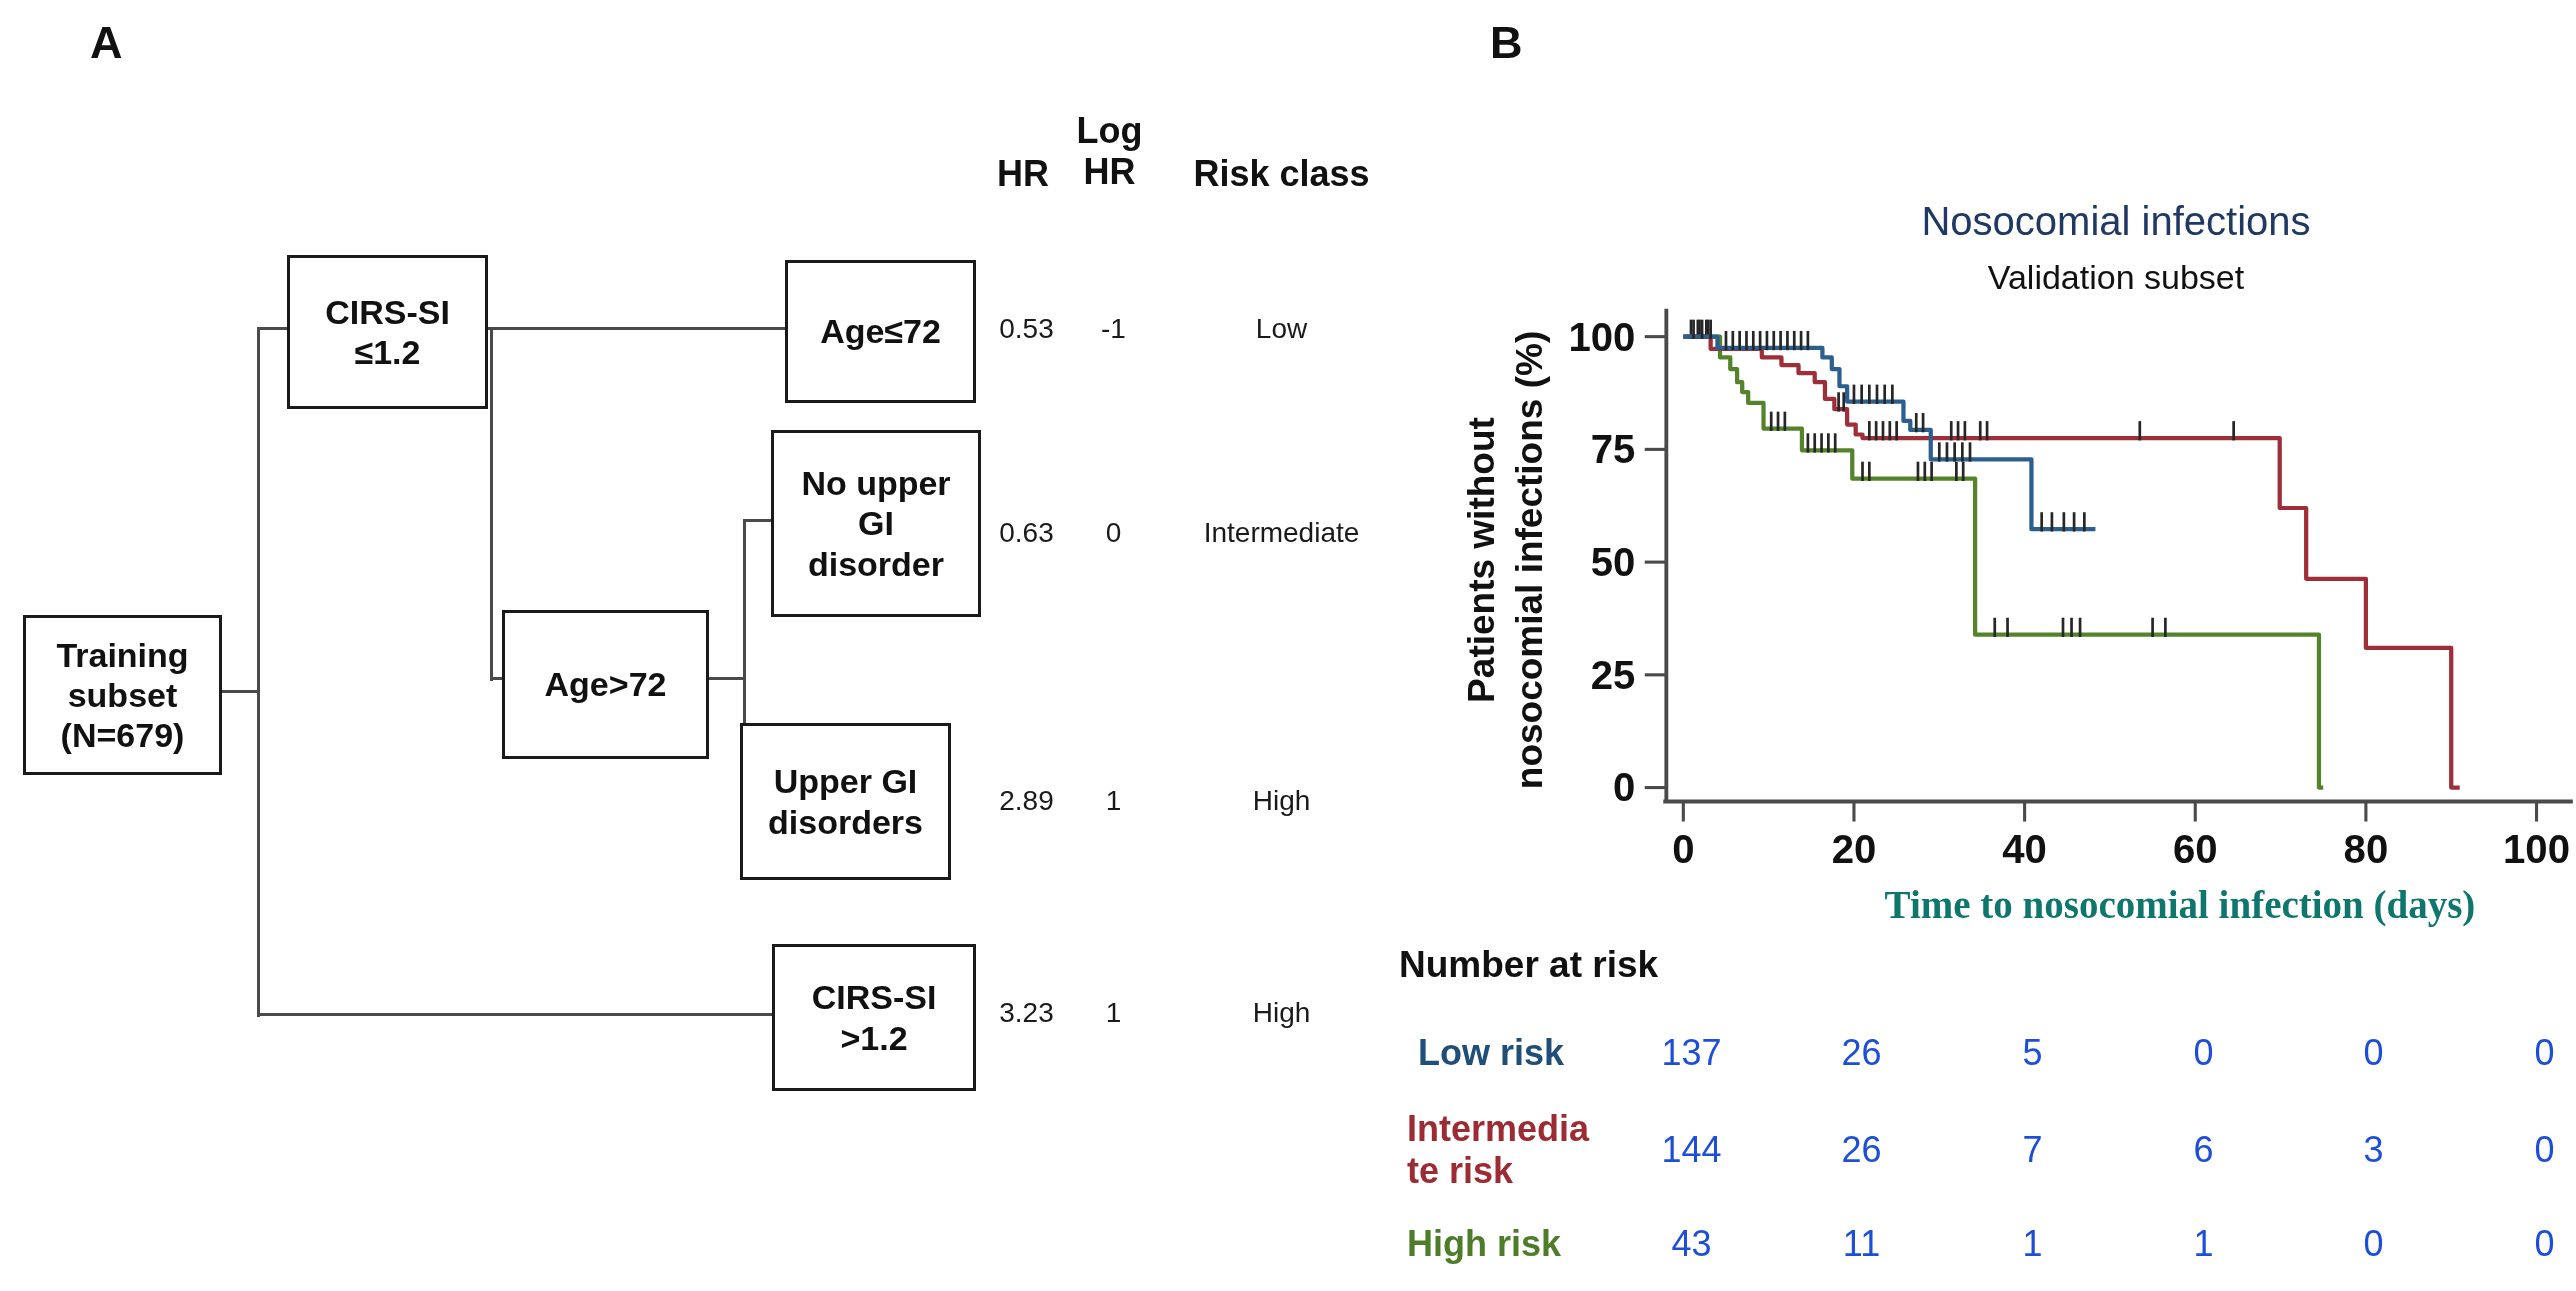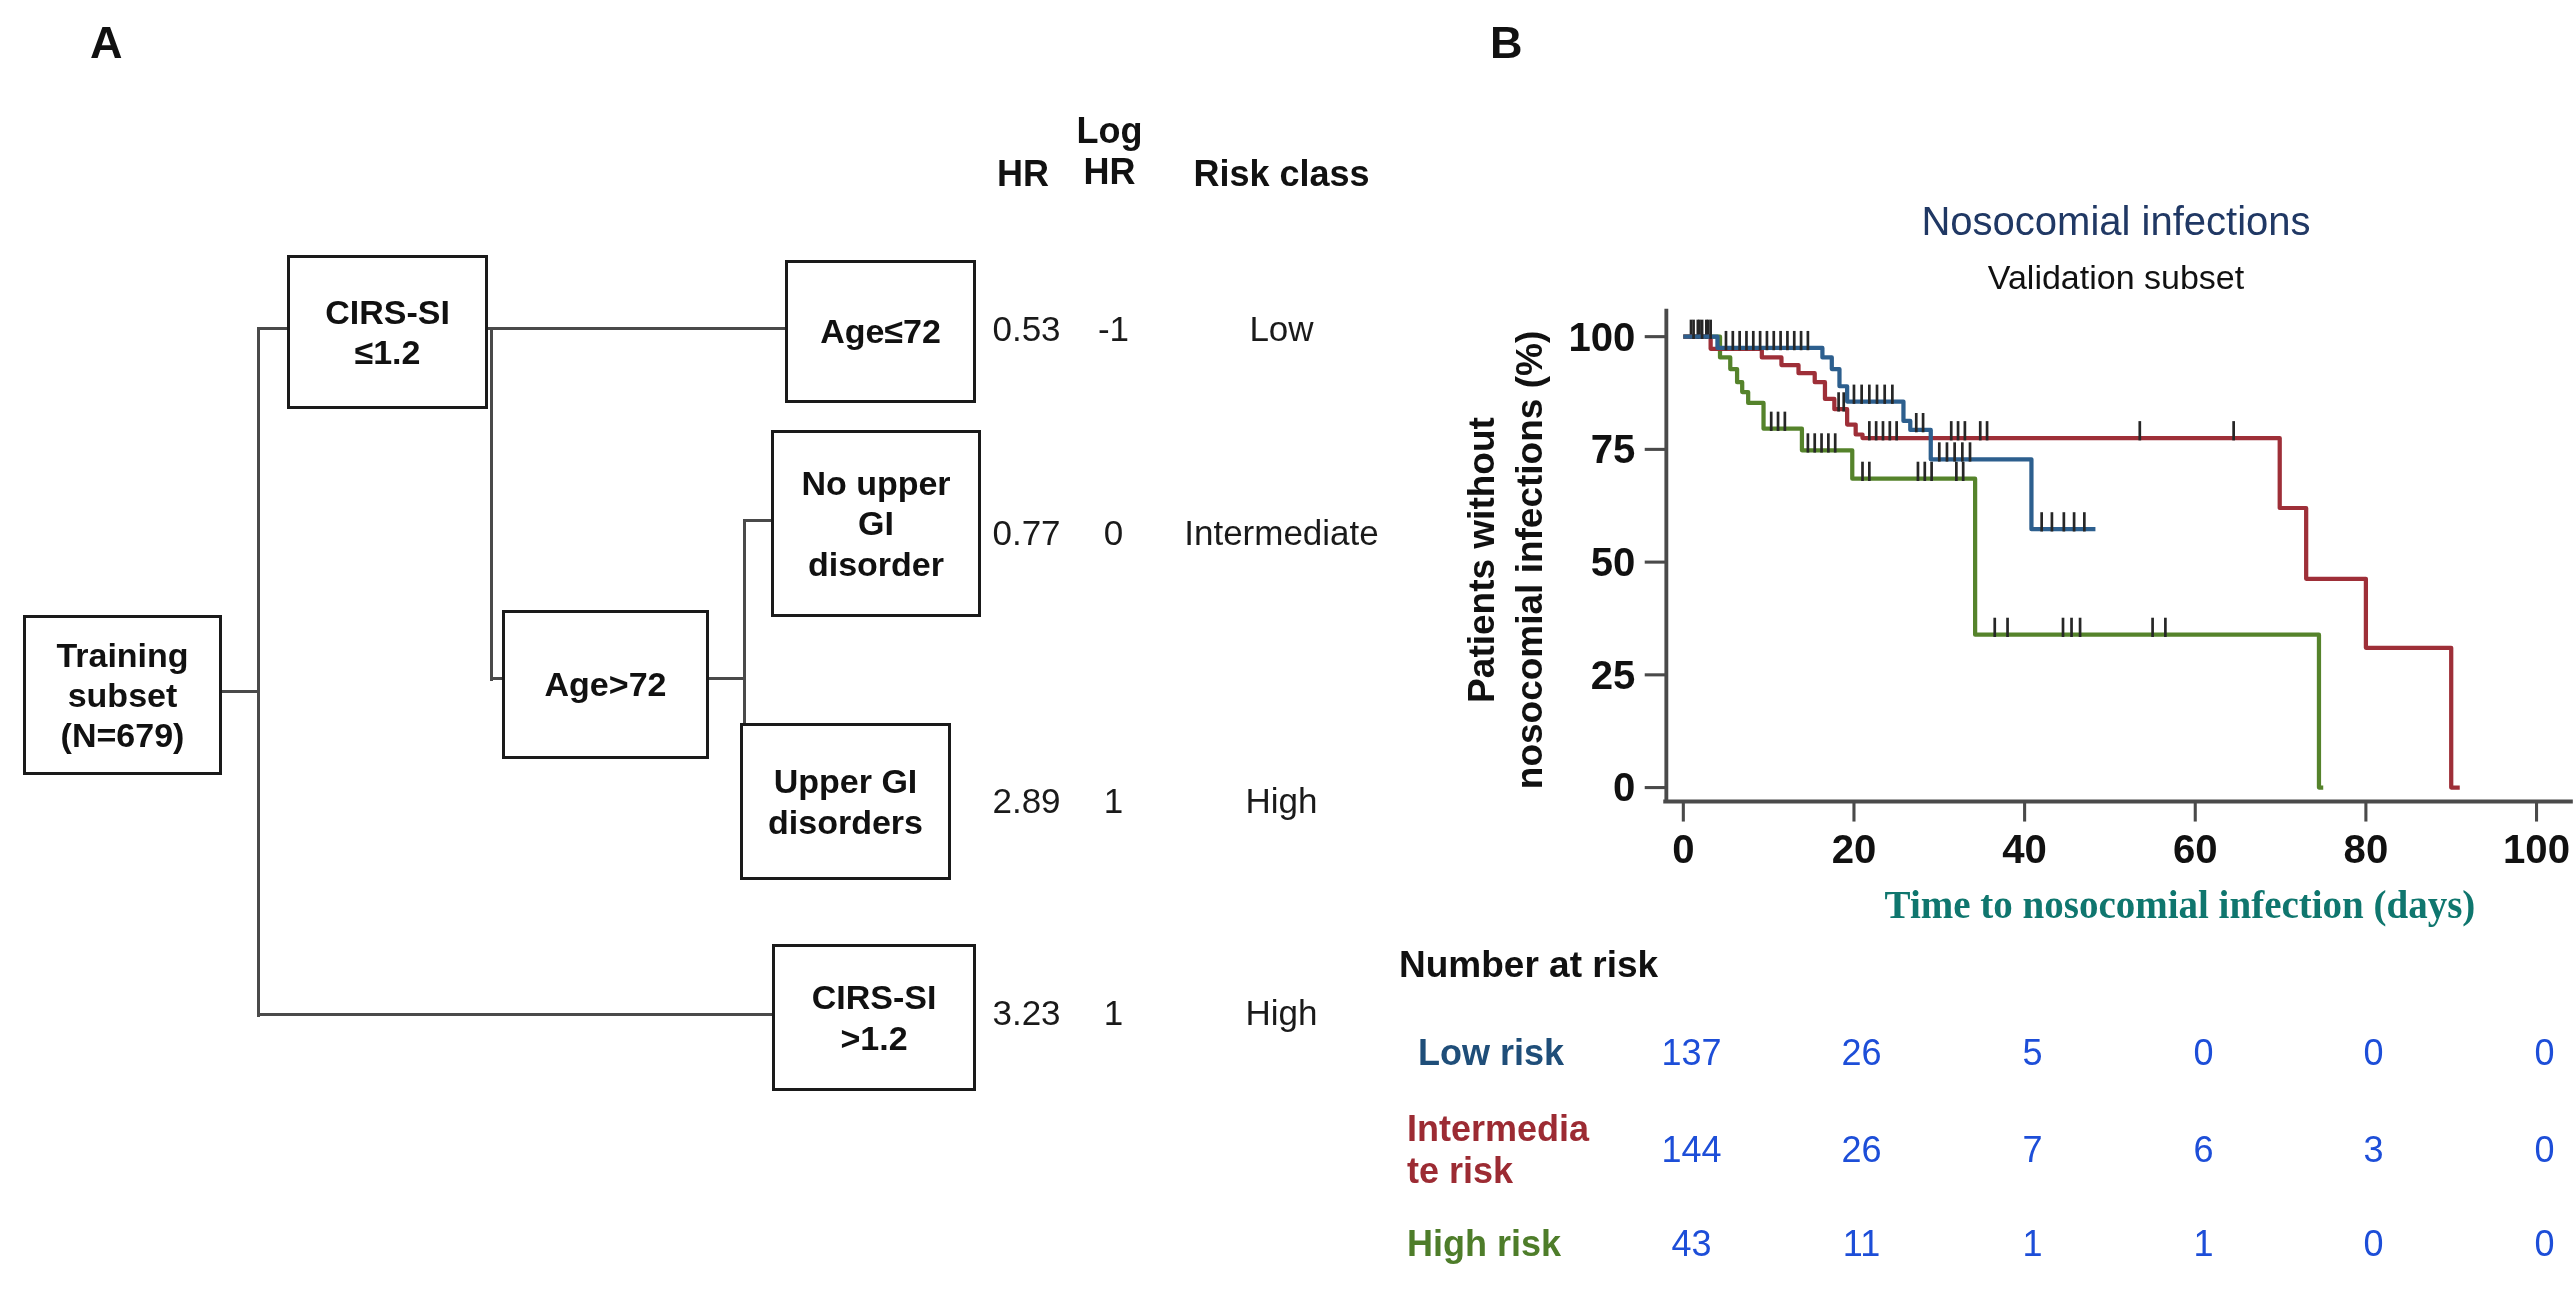--- a/index.html
+++ b/index.html
@@ -4,21 +4,21 @@
 <style>
   html,body{margin:0;padding:0;background:#ffffff;}
   body{width:2576px;height:1291px;position:relative;overflow:hidden;
        font-family:"Liberation Sans",sans-serif;color:#111;}
   .panel-label{position:absolute;font-size:45px;font-weight:bold;color:#111;}
   .tree-box{position:absolute;border:3.1px solid #1a1a1a;background:#fff;
             display:flex;align-items:center;justify-content:center;text-align:center;
             font-weight:bold;font-size:34px;line-height:1.18;color:#111;}
   .cline{position:absolute;background:#4a4a4a;}
   .hdr{position:absolute;font-weight:bold;font-size:36px;color:#111;text-align:center;line-height:1.15;}
-  .val{position:absolute;font-size:35px;color:#1a1a1a;text-align:center;line-height:1.1;
+  .val{position:absolute;font-size:28px;color:#1a1a1a;text-align:center;line-height:1.1;
        display:flex;align-items:center;justify-content:center;}
   .b-title{position:absolute;left:1668px;top:199px;width:896px;text-align:center;
            font-size:40px;font-weight:400;}
   .b-subtitle{position:absolute;left:1668px;top:258px;width:896px;text-align:center;
               font-size:34px;color:#111;}
   .ylab{position:absolute;left:1239px;top:510px;width:533px;height:100px;
         transform:rotate(-90deg);text-align:center;font-weight:bold;font-size:37px;
         line-height:48px;color:#111;display:flex;align-items:center;justify-content:center;}
   .xlab{position:absolute;left:1732px;top:882px;width:896px;text-align:center;
         font-weight:bold;font-size:39px;color:#0f766e;font-family:Liberation Serif, serif;}
@@ -66,21 +66,21 @@
 
 <div class="hdr" style="left:961px;top:153px;width:124px;" data-bind="panel_a.columns.hr">HR</div>
 <div class="hdr" style="left:1063px;top:110px;width:93px;" data-bind="panel_a.columns.log_hr">Log
 HR</div>
 <div class="hdr" style="left:1154px;top:153px;width:255px;" data-bind="panel_a.columns.risk_class">Risk class</div>
 
 <div id="tree-rows">
     <div class="val" style="left: 961px; top: 302px; width: 131px; height: 54px;">0.53</div>
     <div class="val" style="left: 1071px; top: 302px; width: 85px; height: 54px;">-1</div>
     <div class="val" style="left: 1154px; top: 302px; width: 255px; height: 54px;">Low</div>
-    <div class="val" style="left: 961px; top: 506px; width: 131px; height: 54px;">0.77</div>
+    <div class="val" style="left: 961px; top: 506px; width: 131px; height: 54px;">0.63</div>
     <div class="val" style="left: 1071px; top: 506px; width: 85px; height: 54px;">0</div>
     <div class="val" style="left: 1154px; top: 506px; width: 255px; height: 54px;">Intermediate</div>
     <div class="val" style="left: 961px; top: 774px; width: 131px; height: 54px;">2.89</div>
     <div class="val" style="left: 1071px; top: 774px; width: 85px; height: 54px;">1</div>
     <div class="val" style="left: 1154px; top: 774px; width: 255px; height: 54px;">High</div>
     <div class="val" style="left: 961px; top: 986px; width: 131px; height: 54px;">3.23</div>
     <div class="val" style="left: 1071px; top: 986px; width: 85px; height: 54px;">1</div>
     <div class="val" style="left: 1154px; top: 986px; width: 255px; height: 54px;">High</div>
   </div>
 

